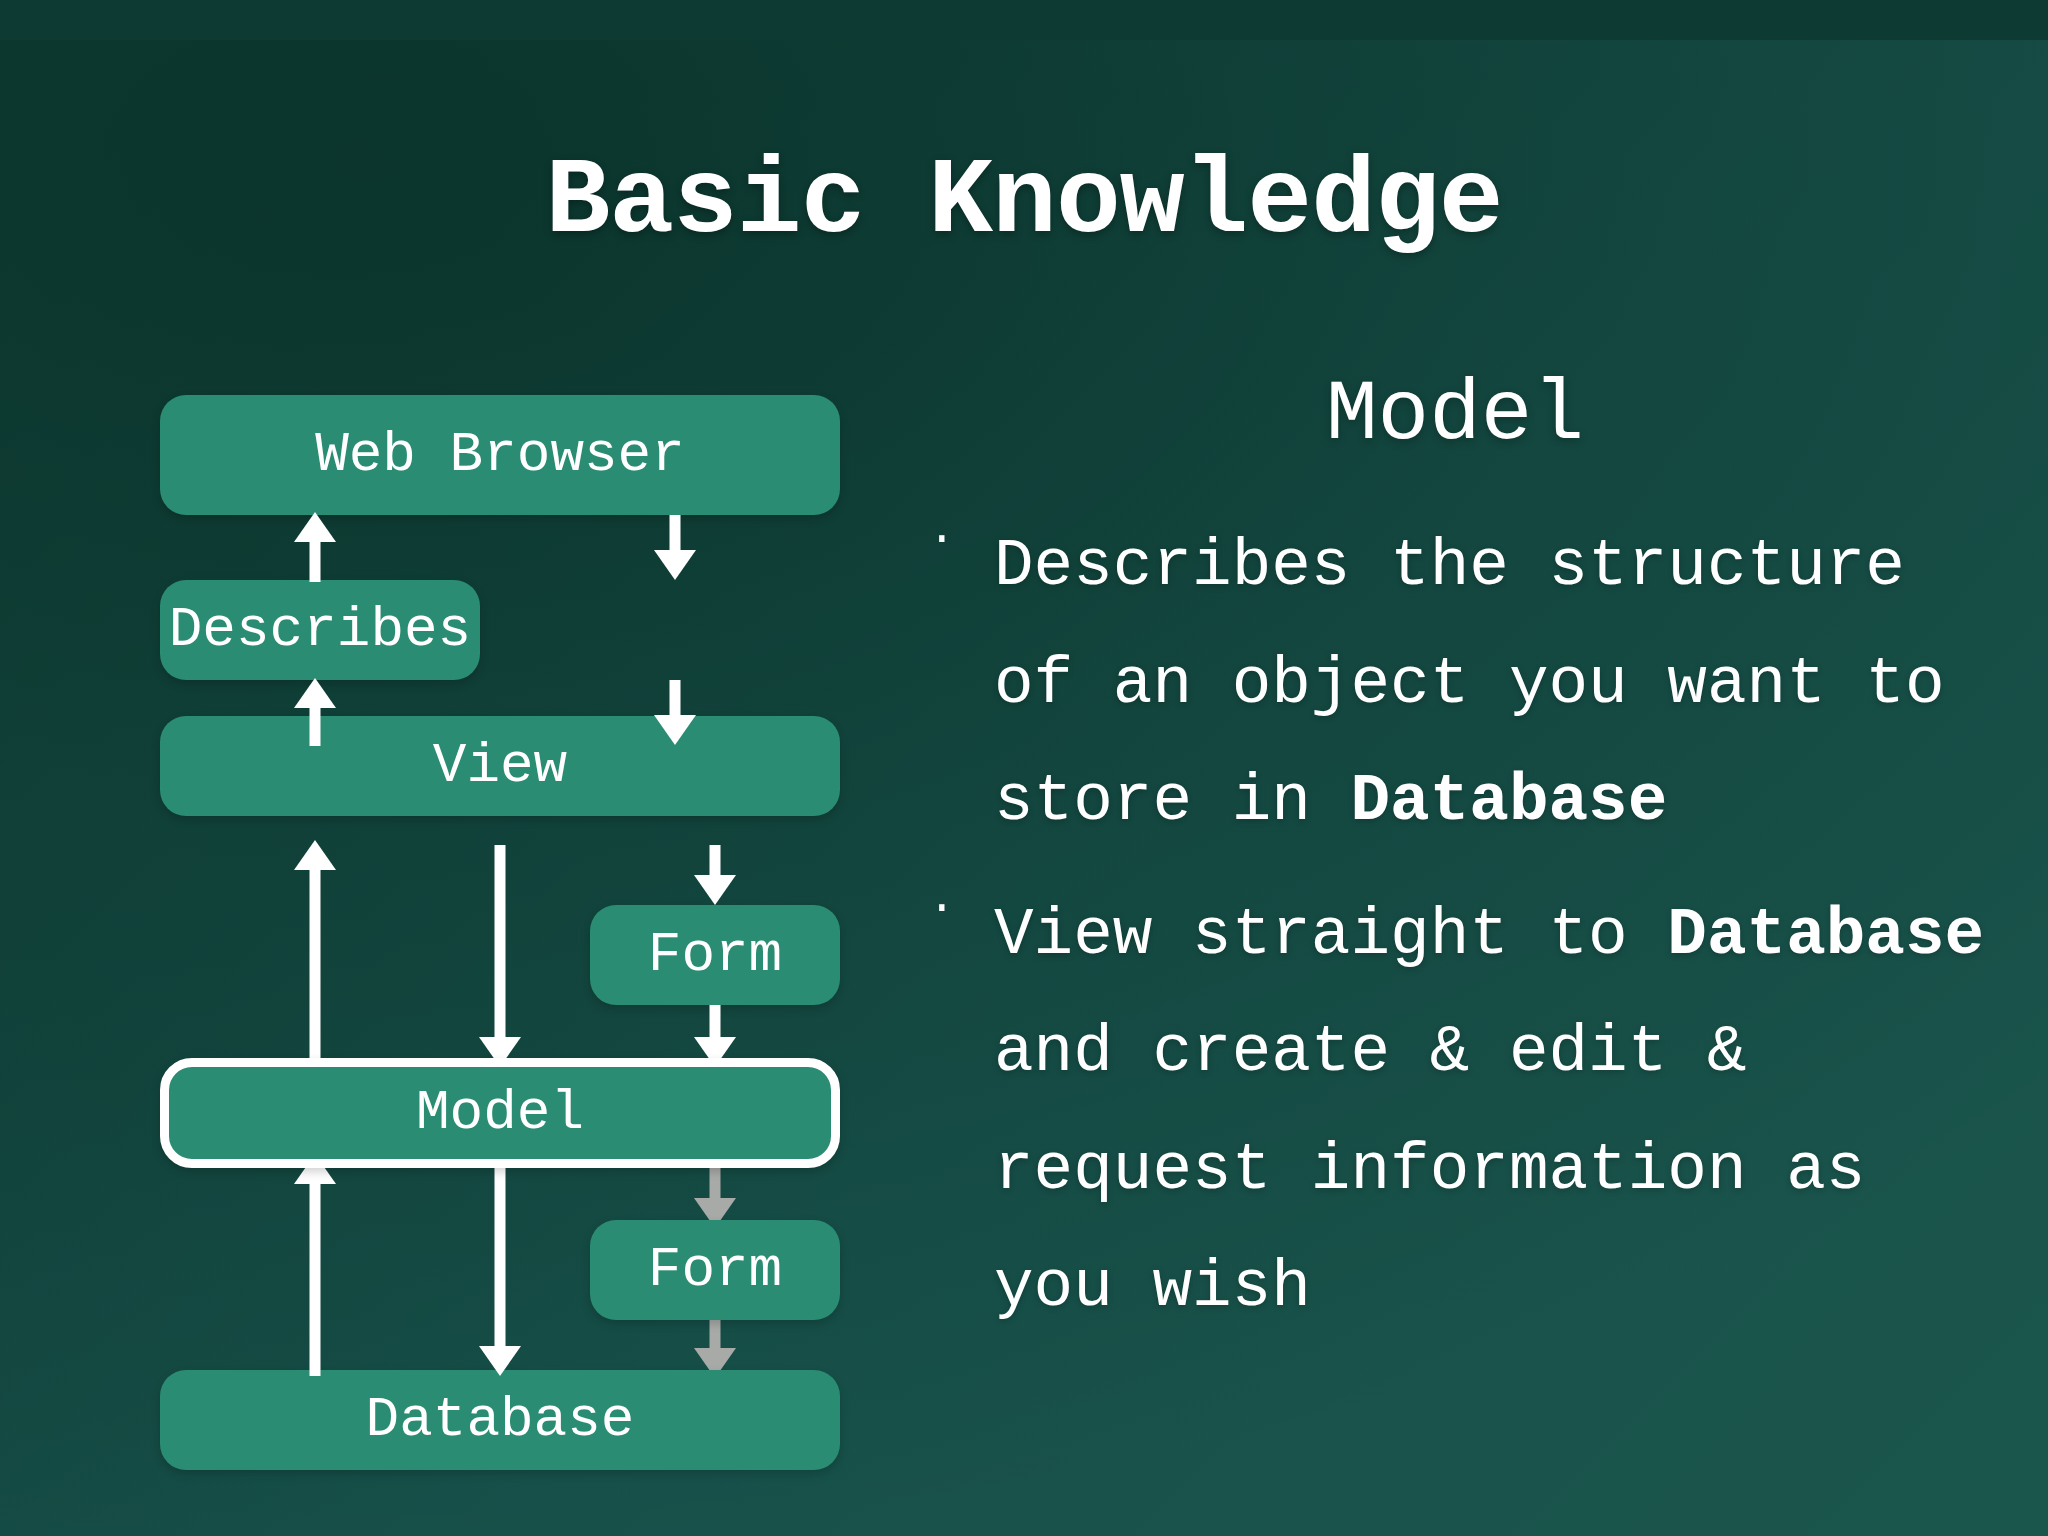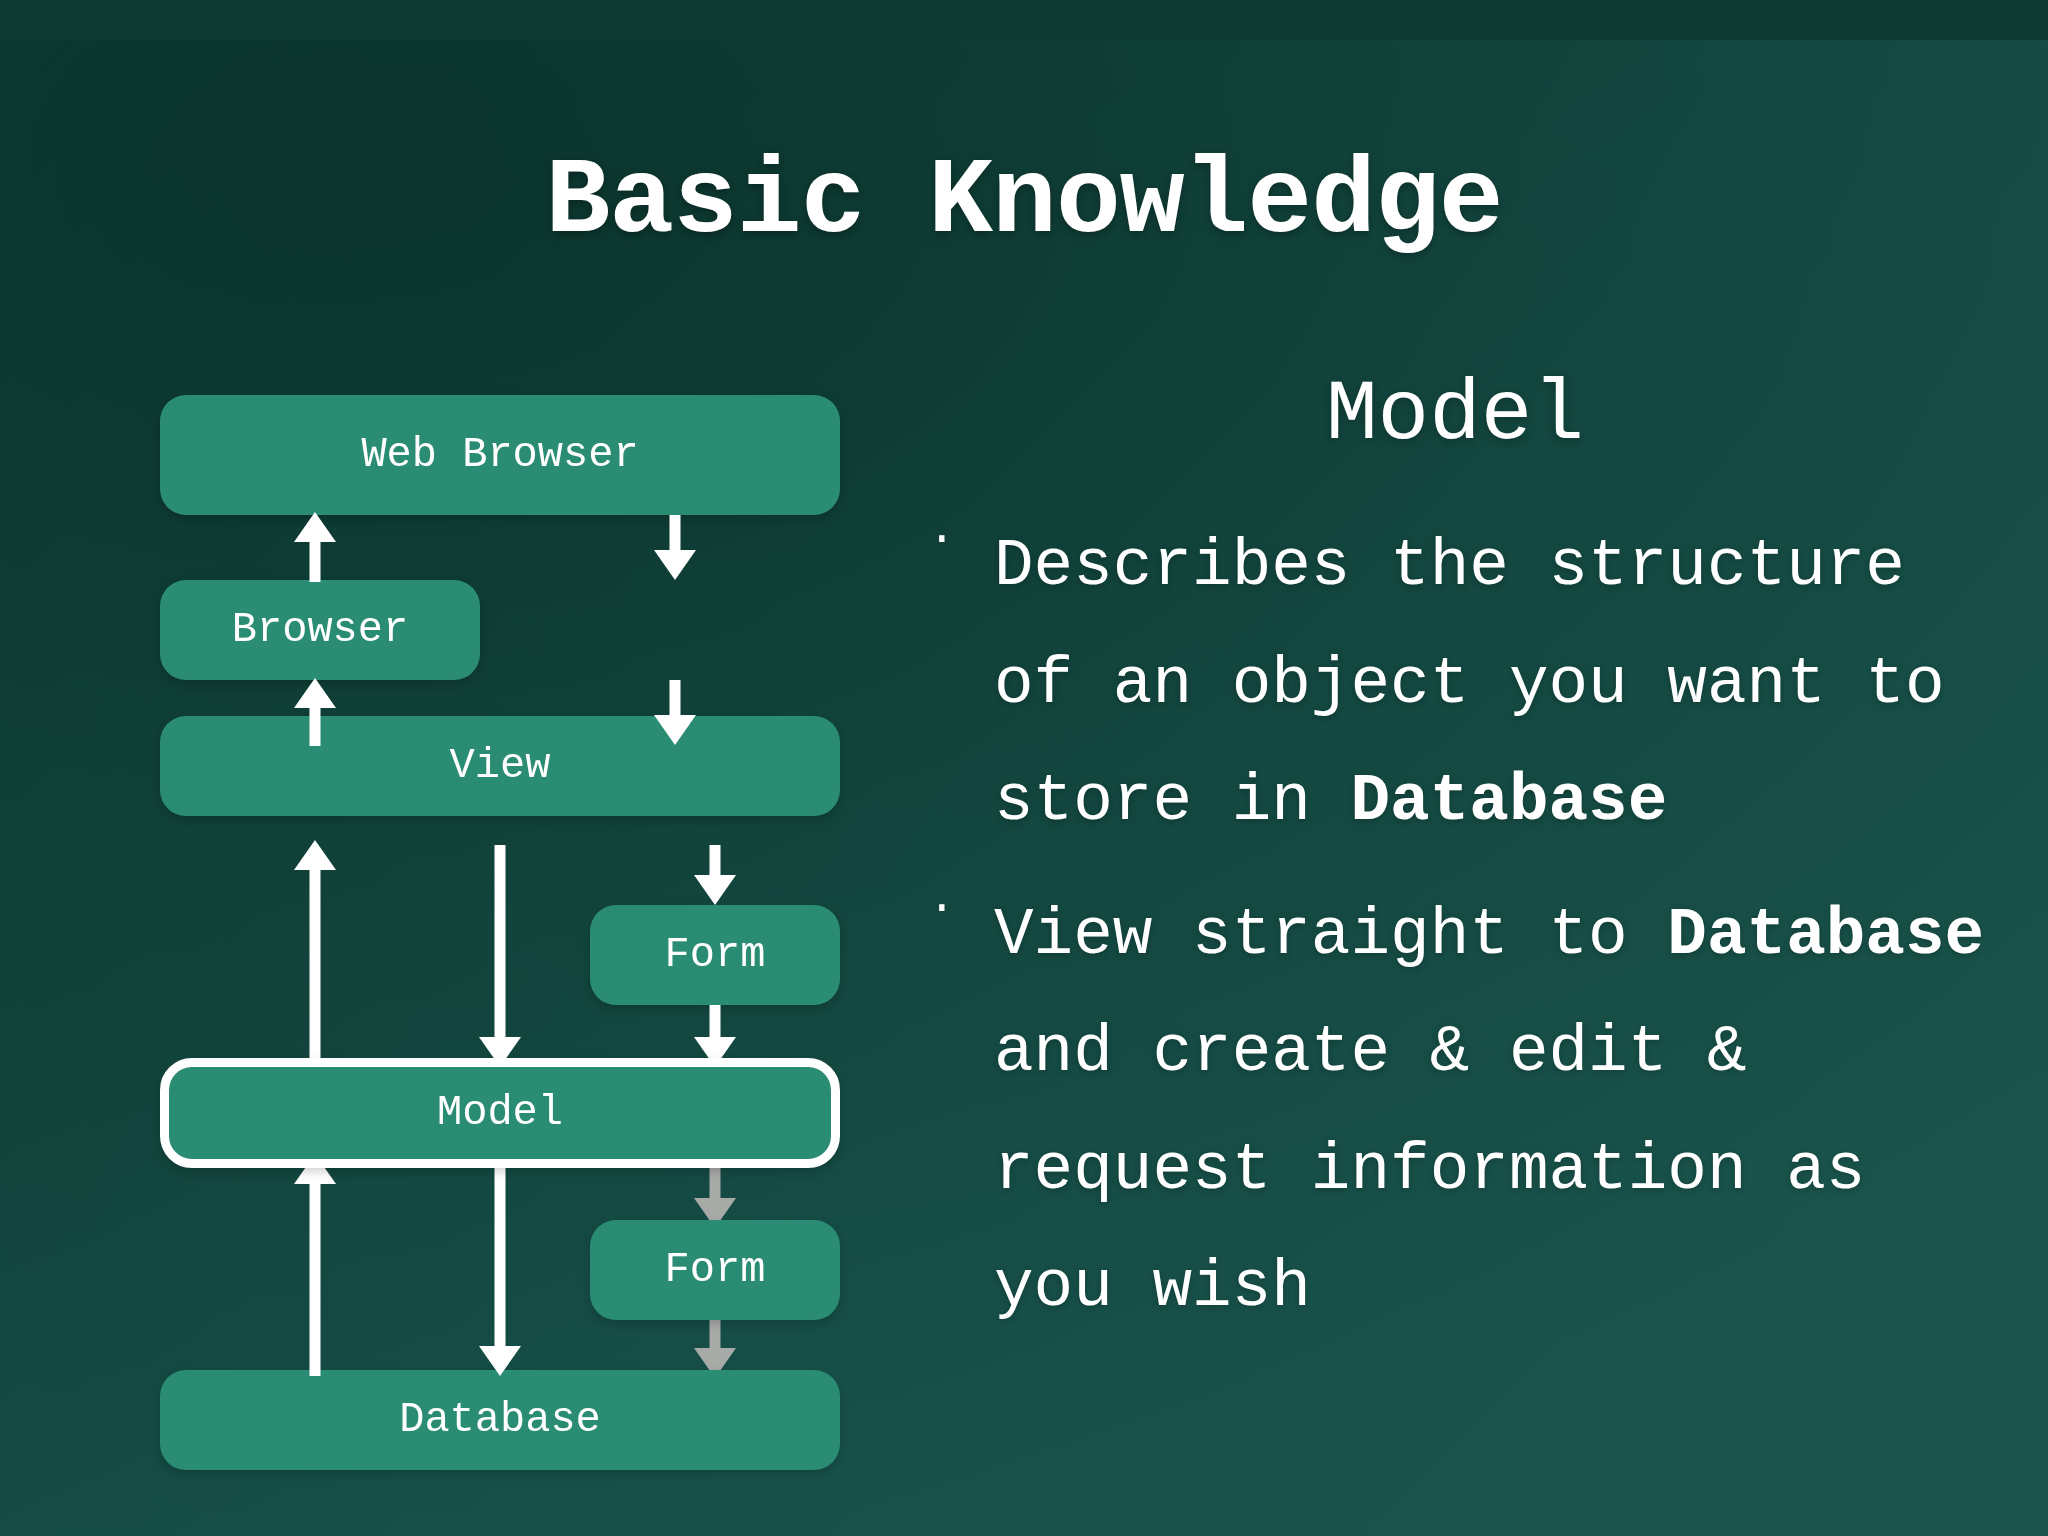--- a/index.html
+++ b/index.html
@@ -48,21 +48,21 @@
     height: 1536px;
   }
   .node {
     position: absolute;
     background: #2a8c72;
     border-radius: 26px;
     color: #ffffff;
     display: flex;
     align-items: center;
     justify-content: center;
-    font-size: 42px;
+    font-size: 56px;
     font-weight: normal;
     line-height: 1;
     box-shadow: 0 4px 10px rgba(0,0,0,0.18);
     z-index: 3;
     box-sizing: border-box;
   }
   .node.highlight {
     border: 9px solid #ffffff;
     border-radius: 32px;
     z-index: 6;
@@ -208,21 +208,21 @@
     <div class="arrow down gray" style="left:695px; top:1278px; width:40px; height:60px;">
       <div class="shaft"></div>
       <div class="head"></div>
     </div>
 
     <div class="node" style="left:160px; top:355px; width:680px; height:120px;">
       <span>Web Browser</span>
     </div>
 
     <div class="node" style="left:160px; top:540px; width:320px; height:100px;">
-      <span>Browser</span>
+      <span>Describes</span>
     </div>
 
 
     <div class="node" style="left:160px; top:676px; width:680px; height:100px;">
       <span>View</span>
     </div>
 
     <div class="node" style="left:590px; top:865px; width:250px; height:100px;">
       <span>Form</span>
     </div>

